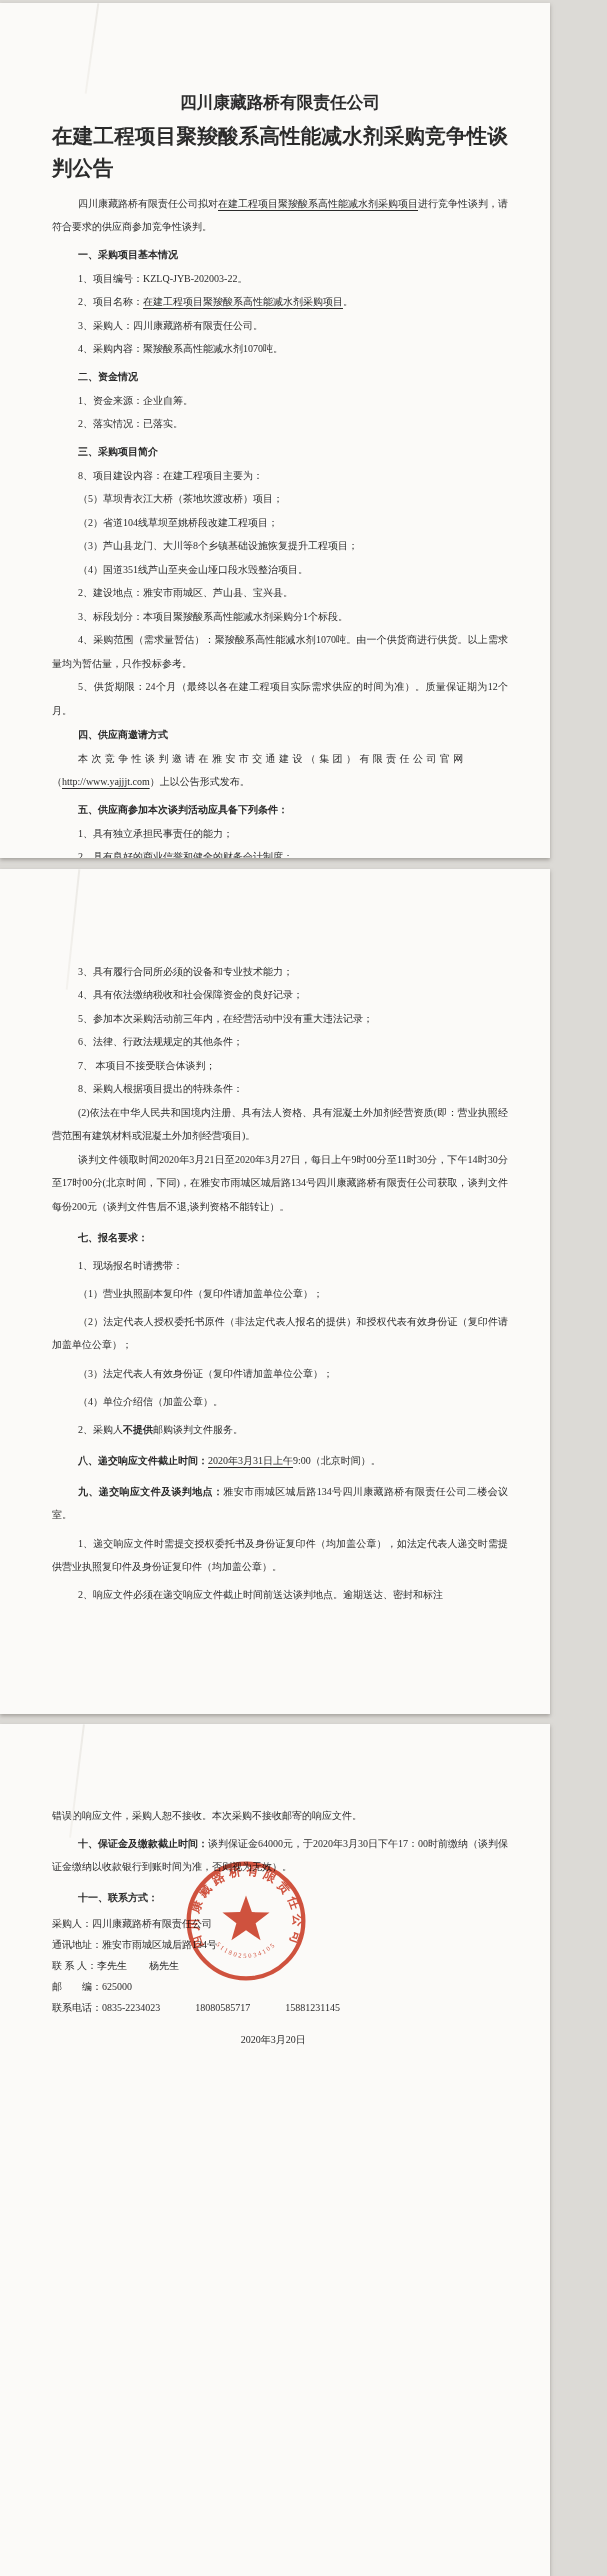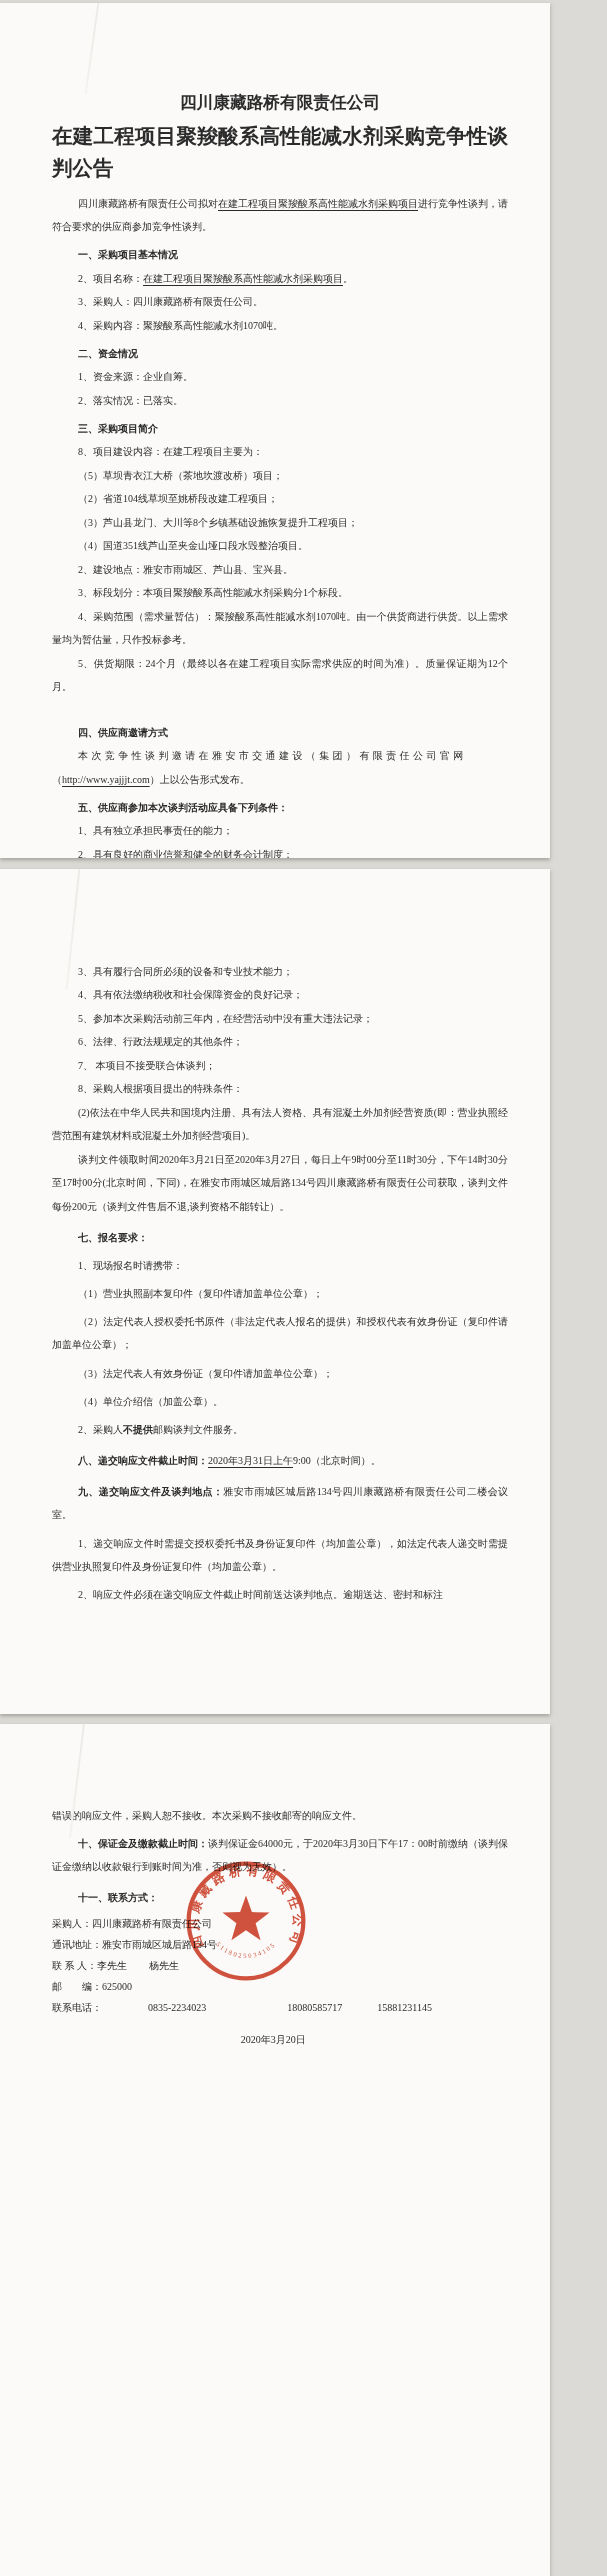--- a/index.html
+++ b/index.html
@@ -23,26 +23,26 @@
   #page2{height:845px;margin-bottom:10px;padding-top:91px;}
   #page3{height:852px;padding-top:80px;}
   p{margin:0;font-size:10px;line-height:23.5px;text-align:justify;}
   .ind{text-indent:2.6em;}
   .h{font-weight:bold;}
   .u{text-decoration:underline;text-underline-offset:3px;text-decoration-thickness:0.8px;}
   .t1{text-align:center;font-size:16.7px;font-weight:bold;line-height:23px;}
   .t2{font-size:20.5px;font-weight:bold;line-height:32px;margin-top:6px;}
   .mt6{margin-top:4.6px;}
   .mt10{margin-top:7.6px;}
-  .mt14{margin-top:22px;}
+  .mt14{margin-top:1px;}
   .sp{letter-spacing:3.4px;}
   .contact p{line-height:21px;text-align:left;}
   .contact{margin-top:3px;}
   .gap-mid{margin-left:22px;}
-  .gap-tel{margin-right:35px;margin-left:46px;}
+  .gap-tel{margin-right:35px;}
   .date-line{text-align:center;margin-top:10.6px;margin-right:13.7px;}
   .crease{position:absolute;background:linear-gradient(#eceae6,#f4f2ee);width:1.5px;pointer-events:none;}
   .seal{
     position:absolute;
     left:184px;top:135px;
     width:124px;height:124px;
     mix-blend-mode:multiply;
     opacity:.92;
   }
 </style>
@@ -50,20 +50,21 @@
 <body>
 
 <div class="page" id="page1">
   <div class="crease" style="left:91px;top:0;height:91px;transform:rotate(8deg);"></div>
   <p class="t1">四川康藏路桥有限责任公司</p>
   <p class="t2">在建工程项目聚羧酸系高性能减水剂采购竞争性谈判公告</p>
 
   <p class="ind mt10"><span>四川康藏路桥有限责任公司拟对</span><span class="u">在建工程项目聚羧酸系高性能减水剂采购项目</span><span>进行竞争性谈判，请符合要求的供应商参加竞争性谈判。</span></p>
 
   <p class="ind h mt6">一、采购项目基本情况</p>
+  <p class="ind">1、项目编号：KZLQ-JYB-202003-22。</p>
   <p class="ind"><span>2、项目名称：</span><span class="u">在建工程项目聚羧酸系高性能减水剂采购项目</span><span>。</span></p>
   <p class="ind">3、采购人：四川康藏路桥有限责任公司。</p>
   <p class="ind">4、采购内容：聚羧酸系高性能减水剂1070吨。</p>
 
   <p class="ind h mt6">二、资金情况</p>
   <p class="ind">1、资金来源：企业自筹。</p>
   <p class="ind">2、落实情况：已落实。</p>
 
   <p class="ind h mt6">三、采购项目简介</p>
   <p class="ind">8、项目建设内容：在建工程项目主要为：</p>

